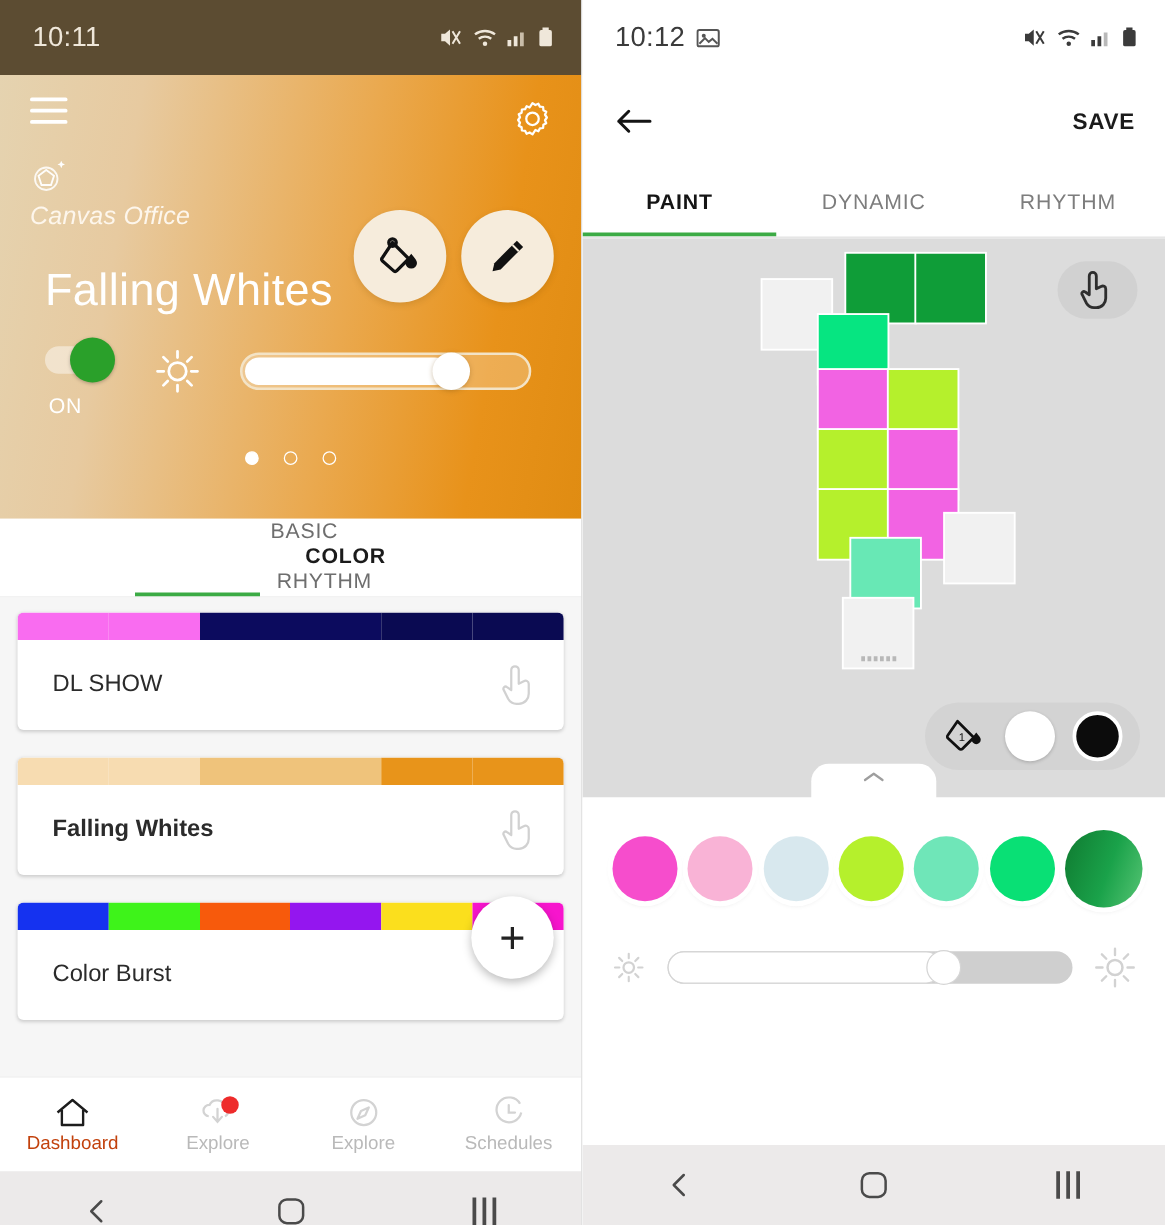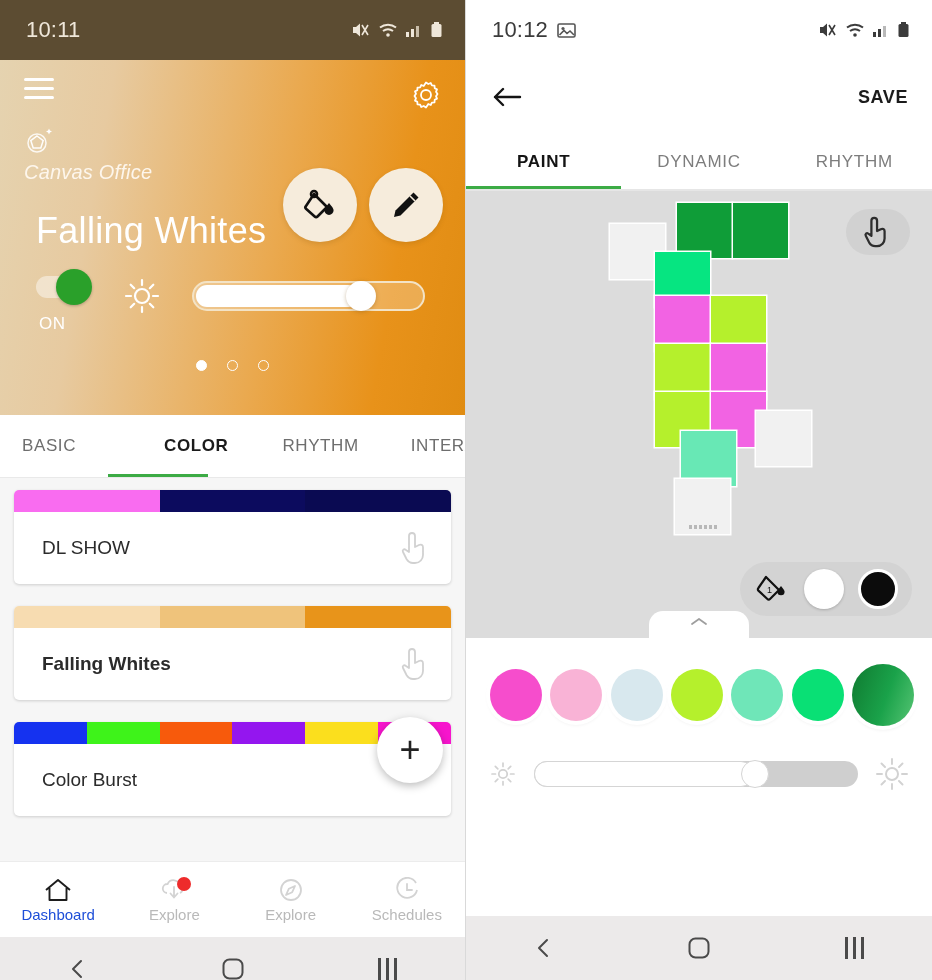--- a/index.html
+++ b/index.html
@@ -61,21 +61,21 @@
     border: 2px solid #f3e3c6; background: rgba(255,255,255,.25); position: relative; }
   .bri-fill { position: absolute; left: 2px; top: 2px; bottom: 2px; width: 71%; background: #fff; border-radius: 14px; }
   .bri-knob { position: absolute; left: 66.5%; top: 50%; transform: translateY(-50%); width: 30px; height: 30px;
     border-radius: 50%; background: #fff; box-shadow: 0 1px 4px rgba(120,80,20,.35); }
 
   .dots { display: flex; gap: 20px; justify-content: center; margin-top: 26px; }
   .dot { width: 11px; height: 11px; border-radius: 50%; border: 1.5px solid #fff; }
   .dot.on { background: #fff; }
 
   
-  .lp-tabs { display: flex; height: 62px; background: #fff; align-items: center; position: relative; }
+  .lp-tabs { display: flex; height: 62px; background: #fff; align-items: center; position: relative; flex-direction: column; }
   .lp-tab { font-size: 17px; color: #6e6e6e; letter-spacing: .6px; white-space: nowrap; }
   .lp-tab.active { color: #1b1b1b; font-weight: bold; }
   .lp-tab-underline { position: absolute; bottom: 0; height: 3px; background: #3cab45; }
   .lp-tabs-sep { height: 1px; background: #e9e9e9; }
 
   
   .scene-list { background: #f6f6f6; height: 383px; padding: 12px 14px 0 14px; position: relative; }
   .scene-card { background: #fff; border-radius: 5px; margin-bottom: 22px; overflow: hidden;
     box-shadow: 0 1px 3px rgba(0,0,0,.17); }
   .scene-bar { height: 22px; display: flex; }
@@ -85,21 +85,21 @@
   .scene-name.sel { font-weight: bold; }
   .touch-ico { width: 34px; height: 36px; opacity: .45; }
   .fab { position: absolute; right: 22px; bottom: 78px; width: 66px; height: 66px; border-radius: 50%;
     background: #fff; box-shadow: 0 3px 8px rgba(0,0,0,.26); display: flex; align-items: center; justify-content: center;
     font-size: 36px; color: #222; font-weight: 300; }
 
   
   .bottom-nav { height: 76px; background: #fff; display: flex; align-items: center; border-top: 1px solid #ececec; }
   .bn-item { flex: 1; display: flex; flex-direction: column; align-items: center; gap: 3px; position: relative; }
   .bn-label { font-size: 15px; color: #b9b9b9; }
-  .bn-item.active .bn-label { color: #1d4ed8; }
+  .bn-item.active .bn-label { color: #c2410c; }
   .bn-badge { position: absolute; width: 14px; height: 14px; border-radius: 50%; background: #ee2b2b;
     top: 0px; right: 42px; }
 
   
   .sysnav { height: 64px; background: #eceaea; display: flex; align-items: center; }
   .sysnav .sn { flex: 1; display: flex; align-items: center; justify-content: center; }
   .sysbars { display: flex; gap: 5px; }
   .sysbars i { display:block; width: 3px; height: 22px; background: #4a4a4a; }
 
   

